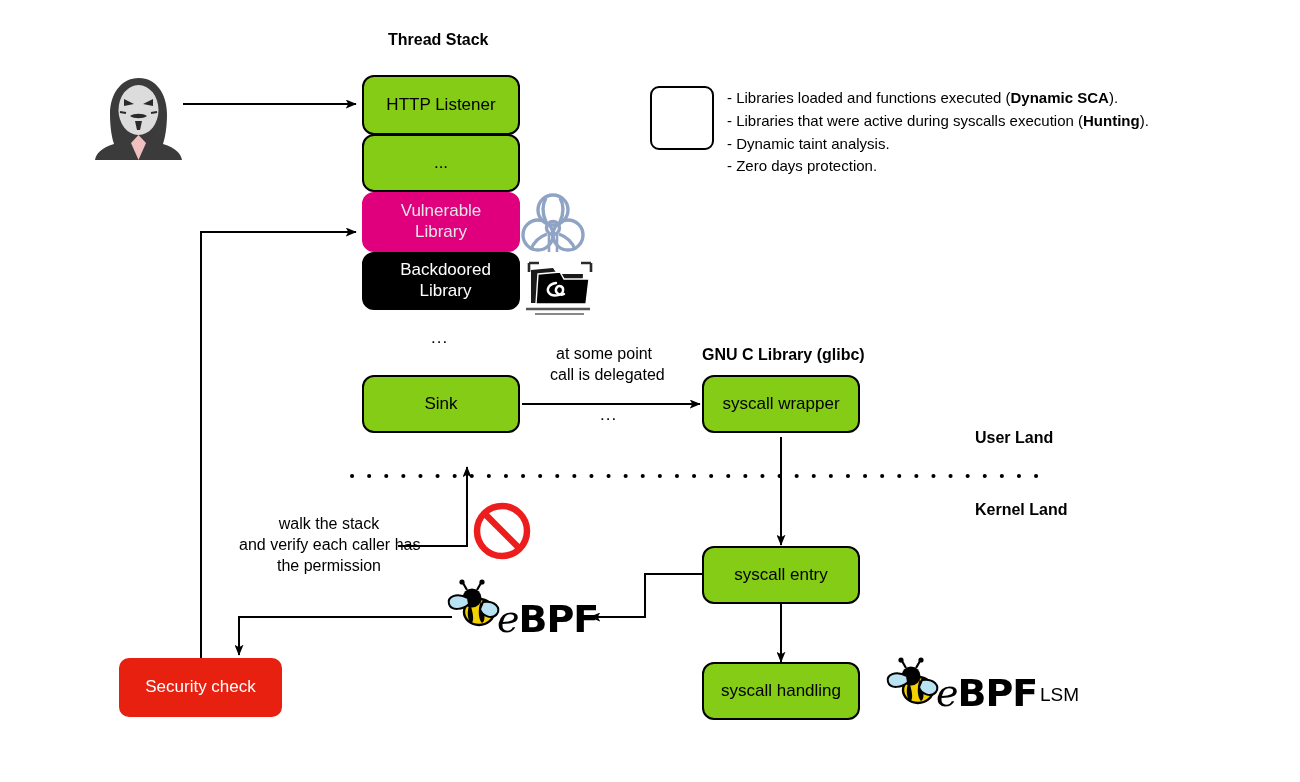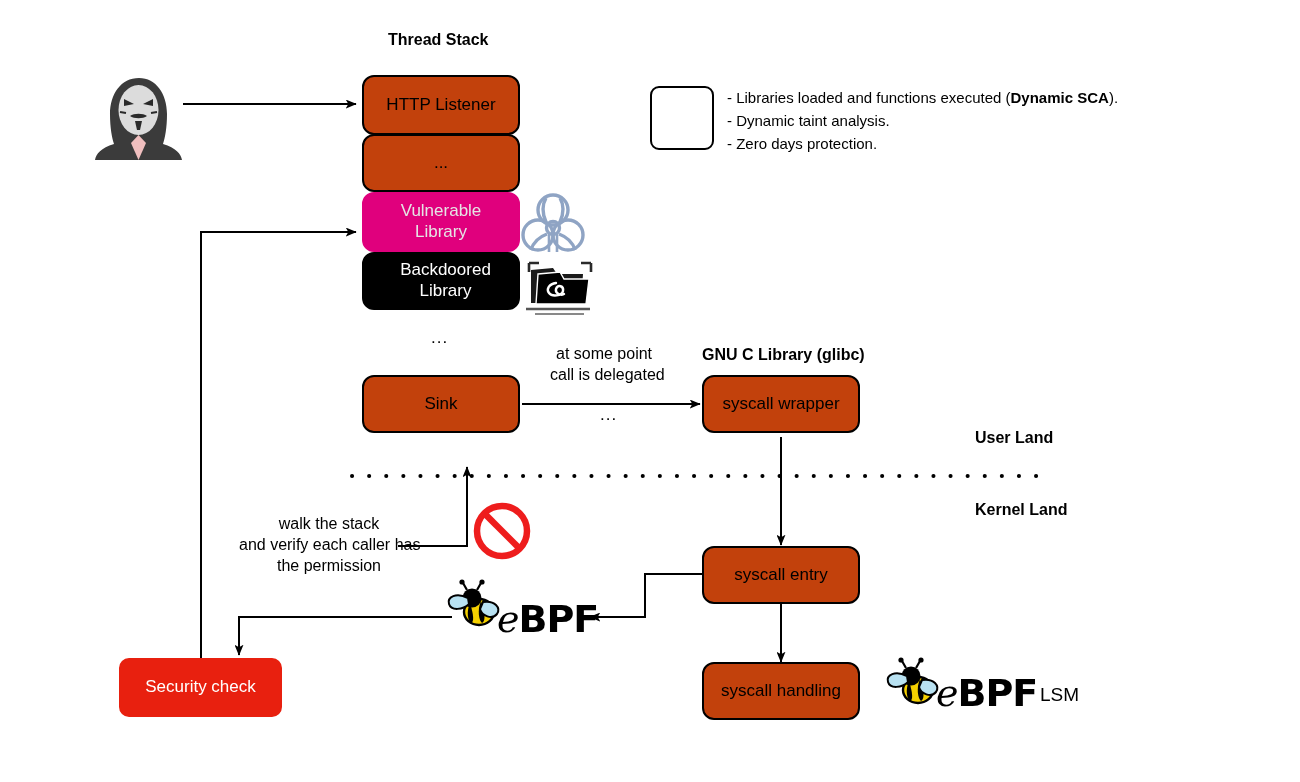--- a/index.html
+++ b/index.html
@@ -24,21 +24,21 @@
     position: absolute;
     box-sizing: border-box;
     display: flex;
     align-items: center;
     justify-content: center;
     text-align: center;
     font-size: 17px;
     line-height: 1.22;
     border: 2px solid #000000;
     border-radius: 12px;
-    background: #c2410c;
+    background: #84cc16;
     color: #000000;
   }
   .node.pink {
     background: #E0007D;
     border-color: #E0007D;
     color: #e5e5e5;
   }
   .node.black {
     background: #000000;
     border-color: #000000;
@@ -274,20 +274,23 @@
   <div class="lbl" style="left:239px; top:535px; text-align:center; width:180px;">and verify each caller has</div>
   <div class="lbl" style="left:259px; top:556px; text-align:center; width:140px;">the permission</div>
 
   <div id="legend-icon-frame" style="left:650px; top:86px; width:64px; height:64px;"></div>
 
   <div id="legend-text" style="left:727px; top:87px;">
     <div>
       <span>- Libraries loaded and functions executed (</span><b>Dynamic SCA</b><span>).</span>
     </div>
     <div>
+      <span>- Libraries that were active during syscalls execution (</span><b>Hunting</b><span>).</span>
+    </div>
+    <div>
       <span>- Dynamic taint analysis.</span><b></b><span></span>
     </div>
     <div>
       <span>- Zero days protection.</span><b></b><span></span>
     </div>
   </div>
 
   <div class="lbl" style="left:669px; top:126px; font-size:10px; color:#ffffff; font-weight:bold;">App</div>
 
   <div class="ebpf" style="left:497px; top:597px;">

